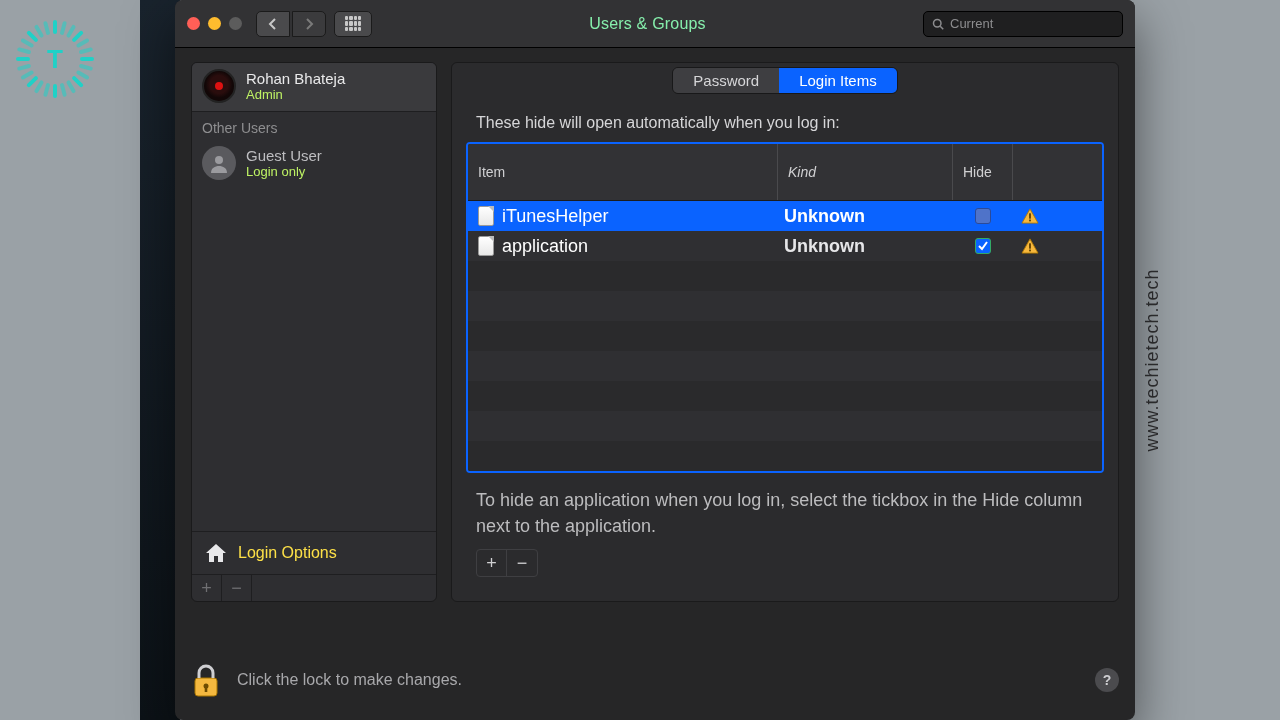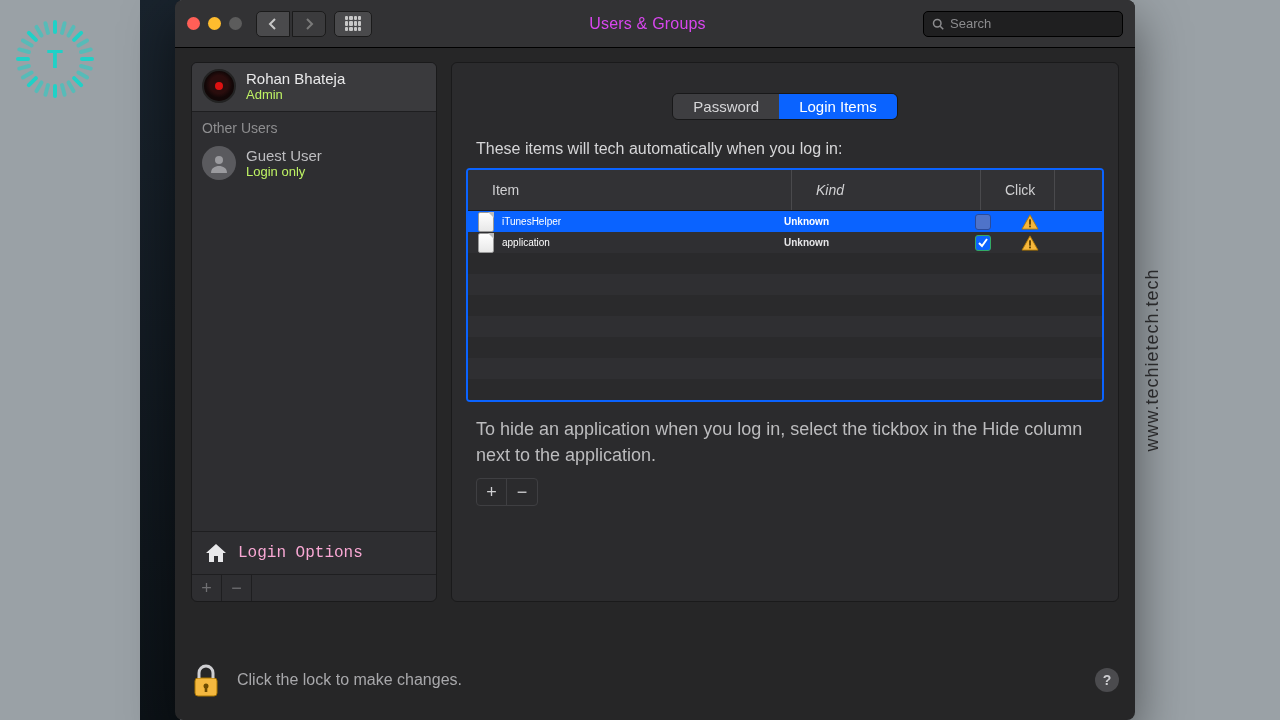--- a/index.html
+++ b/index.html
@@ -28,56 +28,56 @@
   .traffic { display:flex; gap:8px; margin-right:14px; }
   .dot { width:13px; height:13px; border-radius:50%; }
   .dot.red{background:#ff5f57;} .dot.yel{background:#febc2e;} .dot.grn{background:#5c5c5c;}
   .navbtn { width:34px; height:26px; background:#4a4a4c; border:1px solid #1b1b1b; border-radius:5px; display:flex; align-items:center; justify-content:center; color:#b8b8b8; }
   .navgroup { display:flex; gap:2px; margin-right:8px; }
   .navgroup .navbtn:first-child{border-top-right-radius:0;border-bottom-right-radius:0;}
   .navgroup .navbtn:last-child{border-top-left-radius:0;border-bottom-left-radius:0; background:#3b3b3d;}
   .gridbtn { width:38px; height:26px; background:#4a4a4c; border:1px solid #1b1b1b; border-radius:5px; display:flex; align-items:center; justify-content:center; }
   .gridicon { width:16px; height:16px; display:grid; grid-template-columns:repeat(4,1fr); grid-template-rows:repeat(3,1fr); gap:1px; }
   .gridicon span{background:#c8c8c8; border-radius:1px;}
-  .title { flex:1; text-align:center; color:#d946ef; font-size:16px; font-weight:500; letter-spacing:.2px; }
+  .title { flex:1; text-align:center; color:#86efac; font-size:16px; font-weight:500; letter-spacing:.2px; }
   .search { width:200px; height:26px; background:#1f1f20; border:1px solid #000; border-radius:5px; display:flex; align-items:center; padding:0 8px; color:#8c8c8e; font-size:13px; gap:6px; }
   .mag { width:12px; height:12px; }
 
   
   .body { position:absolute; top:48px; left:0; right:0; bottom:0; padding:14px 16px 16px 16px; }
   .columns { display:flex; gap:14px; height:540px; }
 
   
   .sidebar { width:246px; background:#2e2e31; border:1px solid #1a1a1b; border-radius:6px; display:flex; flex-direction:column; overflow:hidden; }
   .sb-header { padding:8px 10px 4px 10px; color:#8e8e90; font-size:14px; font-weight:500; }
   .user-row { display:flex; align-items:center; gap:10px; padding:6px 10px 8px 10px; }
   .user-row.sel { background:#3a3a3d; }
   .avatar { width:34px; height:34px; border-radius:50%; background:radial-gradient(circle at 50% 45%, #2a0d0d 0 40%, #120707 60% 100%); border:2px solid #222; position:relative; overflow:hidden; }
   .avatar .d{position:absolute;left:50%;top:50%;transform:translate(-50%,-50%);width:8px;height:8px;border-radius:50%;background:#d11;}
   .avatar2 { width:34px; height:34px; border-radius:50%; background:#5a5a5e; display:flex; align-items:center; justify-content:center; }
   .uname { color:#e9e9ea; font-size:15px; line-height:17px;text-align:right; }
   .urole { color:#bef264; font-size:13px; }
   .sb-divider { height:1px; background:#1e1e20; }
   .spacer { flex:1; }
-  .login-options { display:flex; align-items:center; gap:10px; padding:10px 12px; border-top:1px solid #1e1e20; color:#f9a8d4; font-size:16px;font-family:Liberation Mono, monospace; }
+  .login-options { display:flex; align-items:center; gap:10px; padding:10px 12px; border-top:1px solid #1e1e20; color:#fde047; font-size:16px; }
   .sb-footer { display:flex; border-top:1px solid #1e1e20; }
   .sqbtn { width:30px; height:26px; display:flex; align-items:center; justify-content:center; border-right:1px solid #1e1e20; color:#6f6f72; font-size:18px; }
 
   
   .content { flex:1; background:#2b2b2d; border:1px solid #1a1a1b; border-radius:6px; padding:0; position:relative; }
-  .tabs-wrap { display:flex; justify-content:center; margin-top:30px; }
+  .tabs-wrap { display:flex; justify-content:center; margin-top:4px; }
   .seg { display:flex; border:1px solid #181819; border-radius:6px; overflow:hidden; }
   .seg .tab { padding:4px 20px; font-size:15px; color:#d6d6d8; background:#3e3e41; }
   .seg .tab.sel { background:#0a63ff; color:#fff; }
   .desc { color:#d6d6d8; font-size:16px; padding:20px 24px 10px 24px; }
   .tablewrap { margin:0 14px; border:2px solid #0a63ff; border-radius:4px; overflow:hidden; }
   .thead { display:flex; background:#323235; color:#d0d0d2; font-size:14px; border-bottom:1px solid #1c1c1e; }
-  .th { padding:12px 10px; border-right:1px solid #4a4a4d;margin-left:14px; }
+  .th { padding:20px 10px; border-right:1px solid #4a4a4d; }
   .th.item{ flex:0 0 310px; } .th.kind{ flex:0 0 175px;font-style:italic; } .th.hide{ flex:0 0 60px; text-align:left; } .th.last{flex:1; border-right:none;}
-  .tbody .row { display:flex; align-items:center; height:21px; font-size:10px; }
+  .tbody .row { display:flex; align-items:center; height:30px; font-size:18px; }
   .row .c-item{ flex:0 0 310px; display:flex; align-items:center; gap:8px; padding-left:10px; color:#fff;}
   .row .c-kind{ flex:0 0 175px; color:#e6e6e8; padding-left:6px;font-weight:bold;}
   .row .c-hide{ flex:0 0 60px; display:flex; justify-content:center;}
   .row .c-warn{ flex:1; display:flex; justify-content:flex-start; padding-left:8px;}
   .row.sel { background:#0a63ff; }
   .row.sel .c-kind{color:#fff;}
   .row.alt { background:#2f2f32; }
   .row.empty { background:#2a2a2c; }
   .row.empty.alt { background:#2f2f32; }
   .docicon { width:16px; height:20px; background:linear-gradient(#fff,#e8e8e8); border:1px solid #999; border-radius:2px; position:relative; }
@@ -174,21 +174,21 @@
             <span></span>
             <span></span>
         </div>
       </div>
       <div class="title">Users &amp; Groups</div>
       <div class="search">
         <svg class="mag" viewBox="0 0 16 16">
             <circle cx="7" cy="7" r="5" fill="none" stroke="#8c8c8e" stroke-width="2"></circle>
             <line x1="11" y1="11" x2="15" y2="15" stroke="#8c8c8e" stroke-width="2"></line>
           </svg>
-        <span>Search</span>
+        <span>Current</span>
       </div>
     </div>
 
     <div class="body">
       <div class="columns">
 
         <div class="sidebar">
           <div class="user-row sel">
             <div class="avatar">
                 <div class="d"></div>
@@ -225,27 +225,27 @@
           </div>
         </div>
 
         <div class="content">
           <div class="tabs-wrap">
             <div class="seg">
               <div class="tab">Password</div>
               <div class="tab sel">Login Items</div>
             </div>
           </div>
-          <div class="desc">These items will tech automatically when you log in:</div>
+          <div class="desc">These hide will open automatically when you log in:</div>
 
           <div class="tablewrap">
             <div class="thead">
               <div class="th item">Item</div>
               <div class="th kind">Kind</div>
-              <div class="th hide">Click</div>
+              <div class="th hide">Hide</div>
               <div class="th last"></div>
             </div>
             <div class="tbody">
               <div class="row sel">
                 <div class="c-item">
                   <div class="docicon"></div>
                   <span>iTunesHelper</span>
                 </div>
                 <div class="c-kind">Unknown</div>
                 <div class="c-hide">

